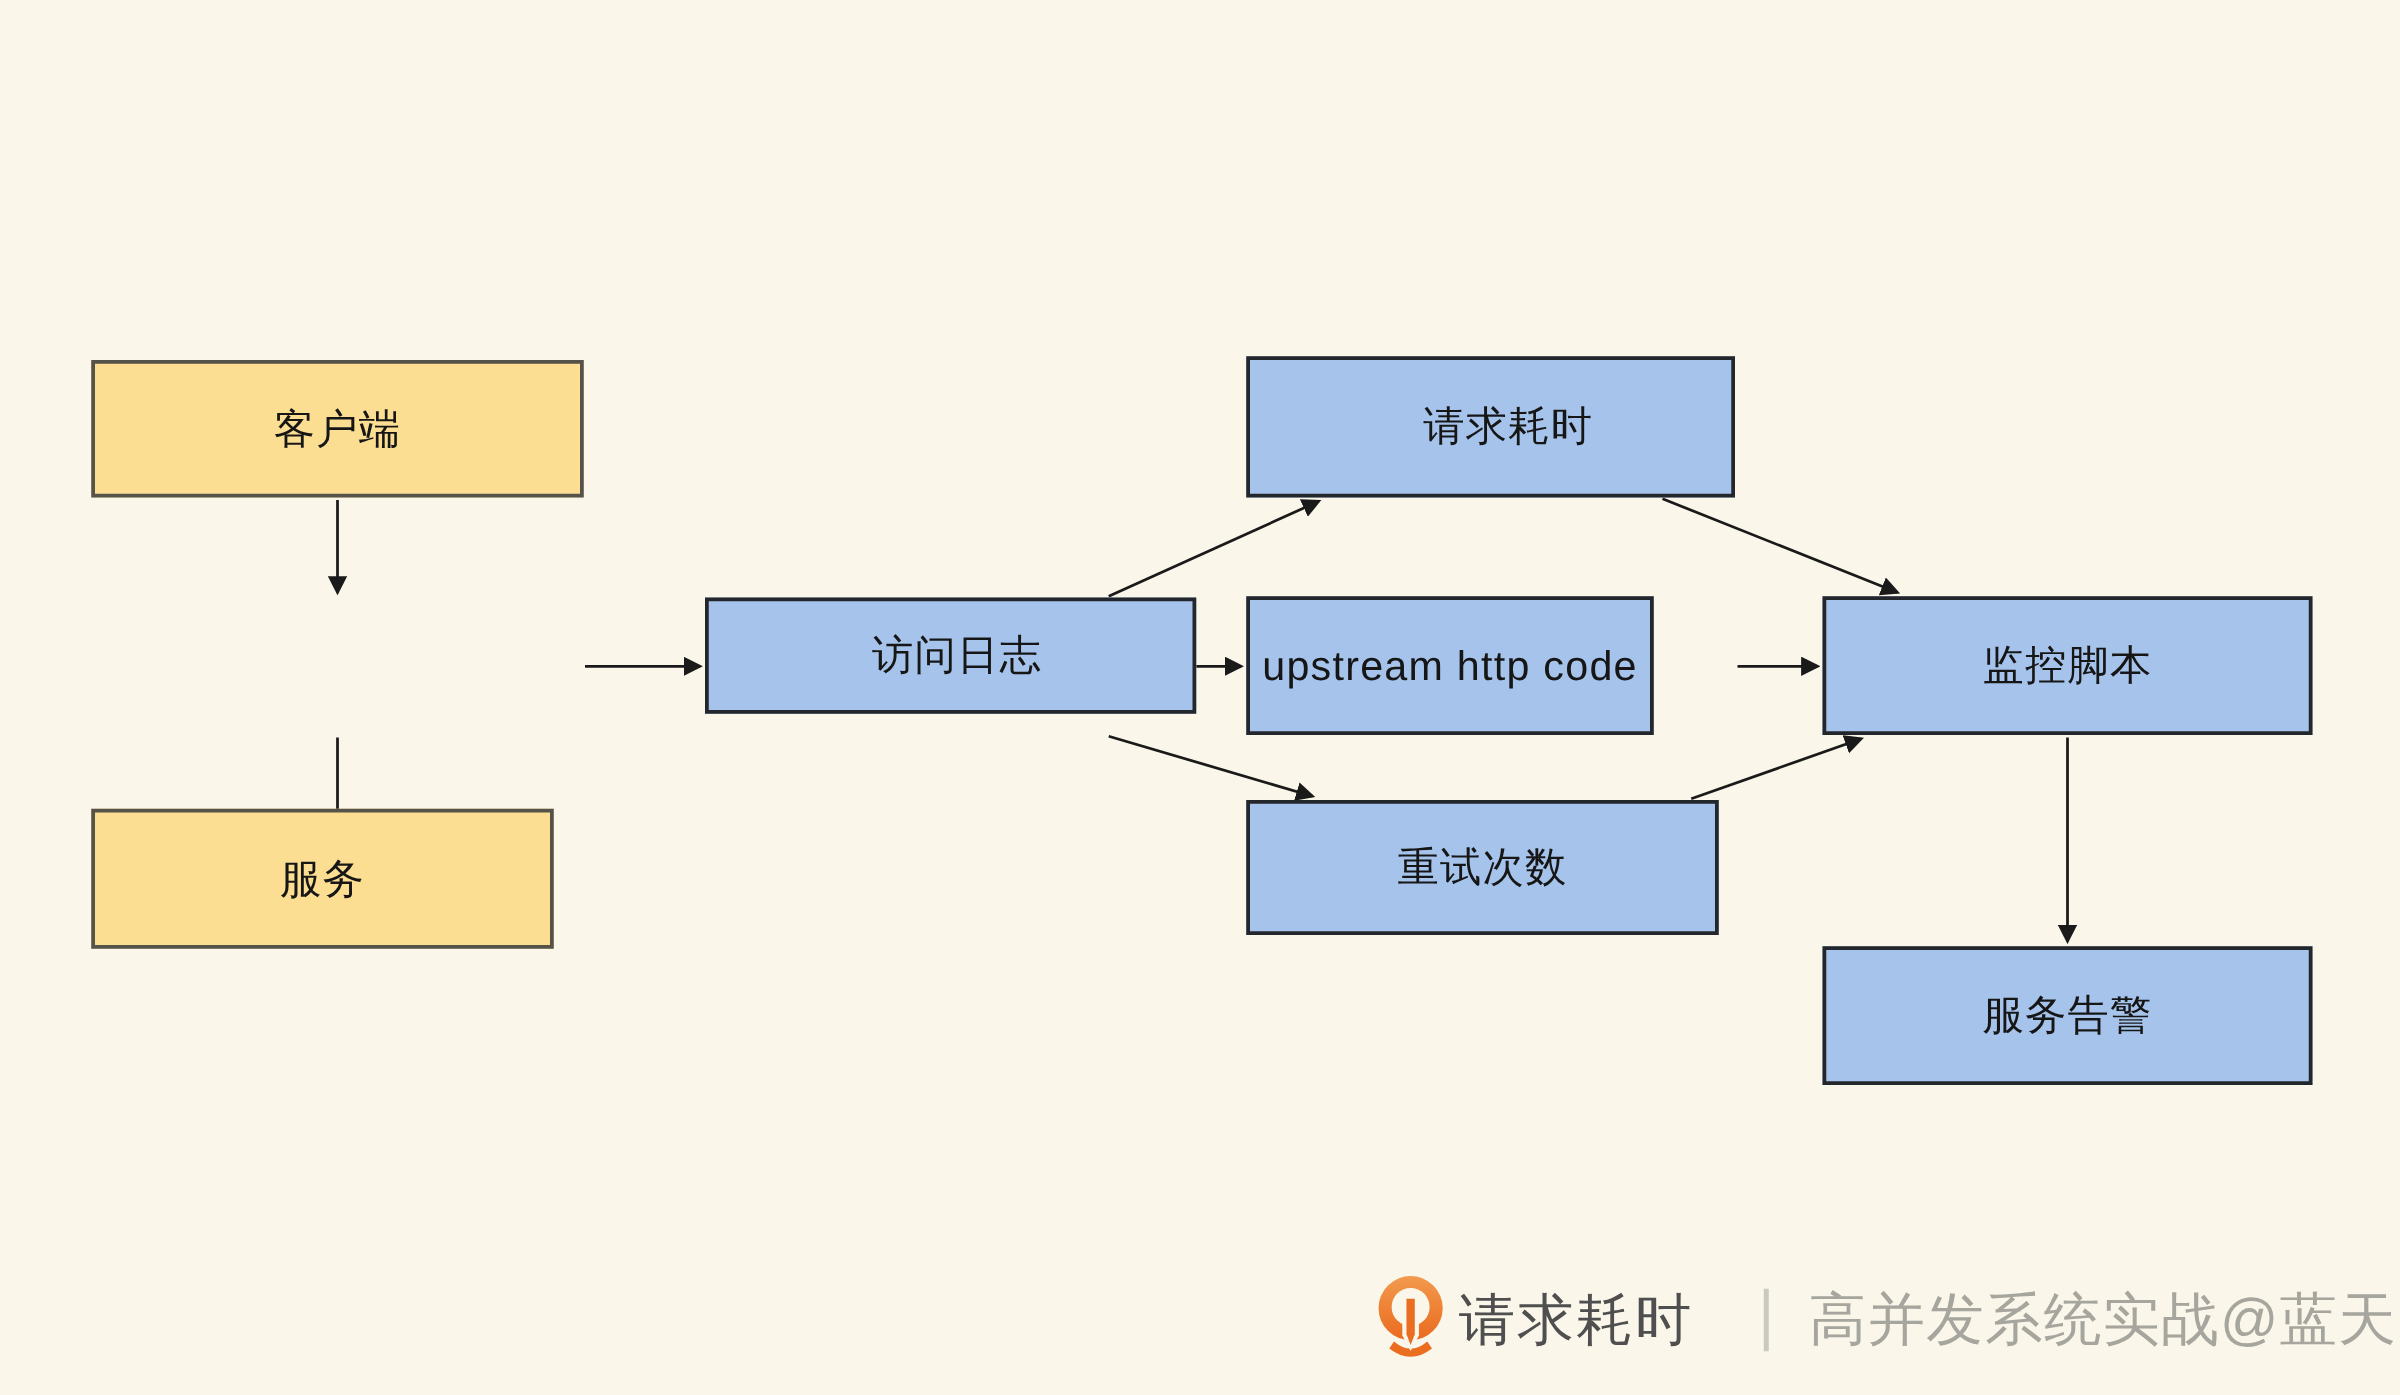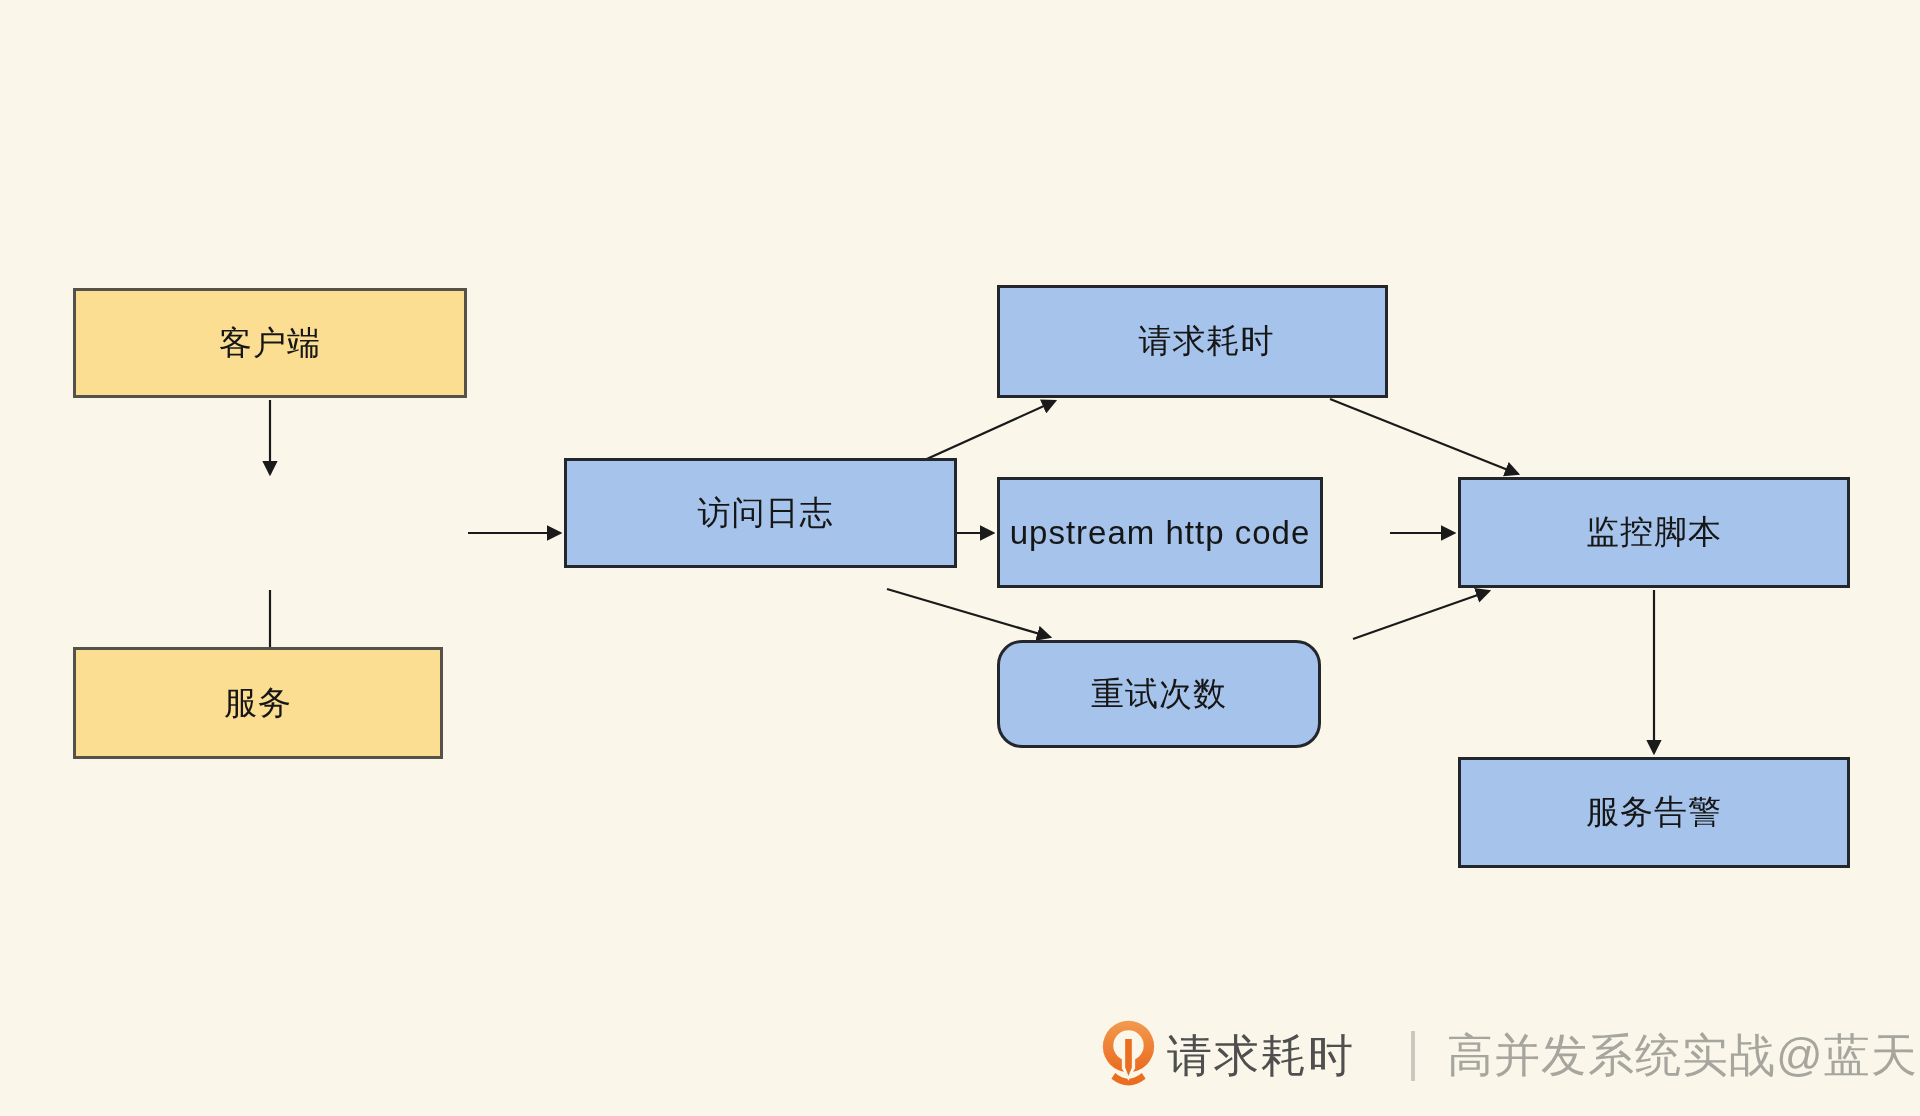--- a/index.html
+++ b/index.html
@@ -31,24 +31,24 @@
     background: #FBDE92;
     border: 3px solid #55524A;
   }
   .node.blue {
     background: #A6C4EB;
     border: 3px solid #23262B;
   }
   .n-client    { left:  73px; top: 288px; width: 394px; height: 110px; }
   .n-gateway   { left:  73px; top: 478px; width: 394px; height: 110px; }
   .n-service   { left:  73px; top: 647px; width: 370px; height: 112px; }
-  .n-accesslog { left: 564px; top: 458px; width: 393px; height: 110px; padding-left: 10px; }
+  .n-accesslog { left: 564px; top: 478px; width: 393px; height: 93px; padding-left: 10px; }
   .n-reqtime   { left: 997px; top: 285px; width: 391px; height: 113px; padding-left: 28px; }
   .n-upstream  { left: 997px; top: 477px; width: 326px; height: 111px; }
-  .n-retry     { left: 997px; top: 640px; width: 324px; height: 108px; border-radius: 25px; }
+  .n-retry     { left: 997px; top: 640px; width: 378px; height: 108px; }
   .n-monitor   { left: 1458px; top: 477px; width: 392px; height: 111px; }
   .n-alarm     { left: 1458px; top: 757px; width: 392px; height: 111px; }
 
   
   #edges {
     position: absolute;
     left: 0; top: 0;
     width: 1920px;
     height: 1116px;
     pointer-events: none;

